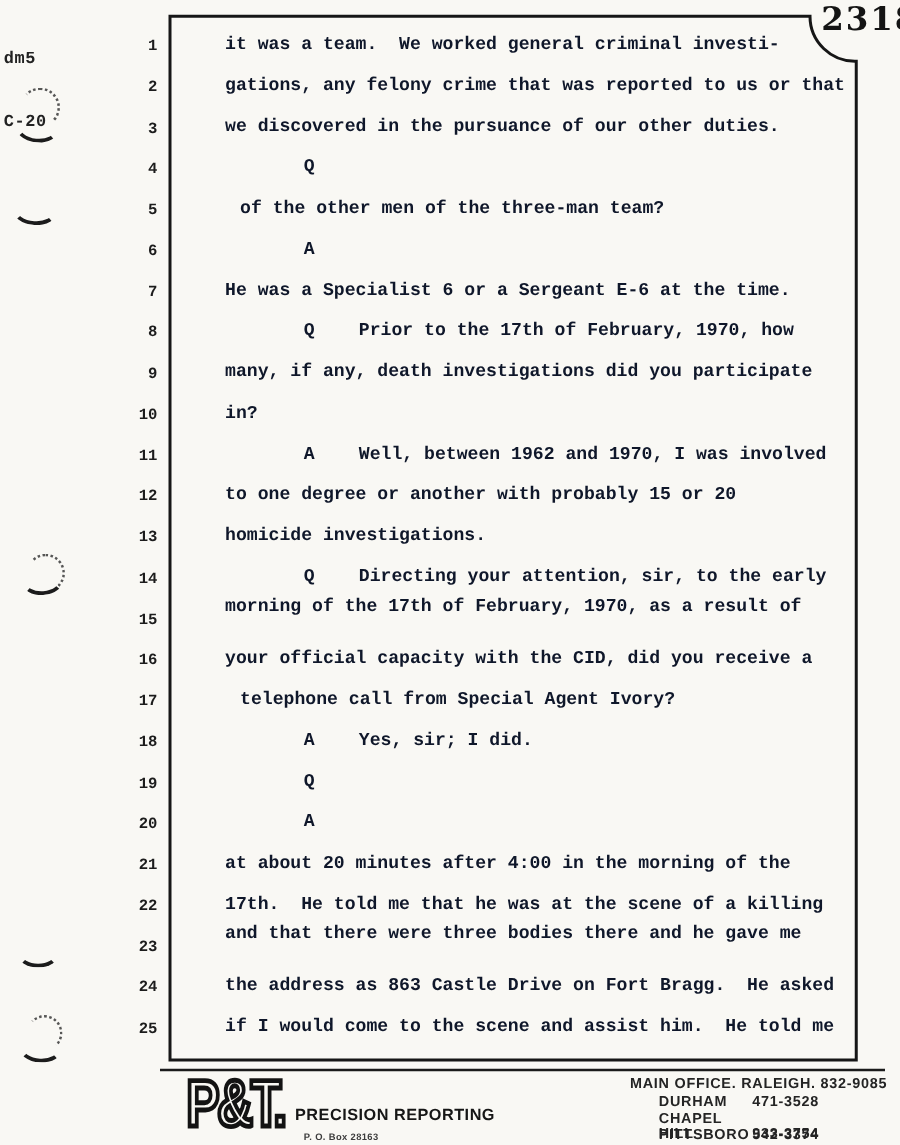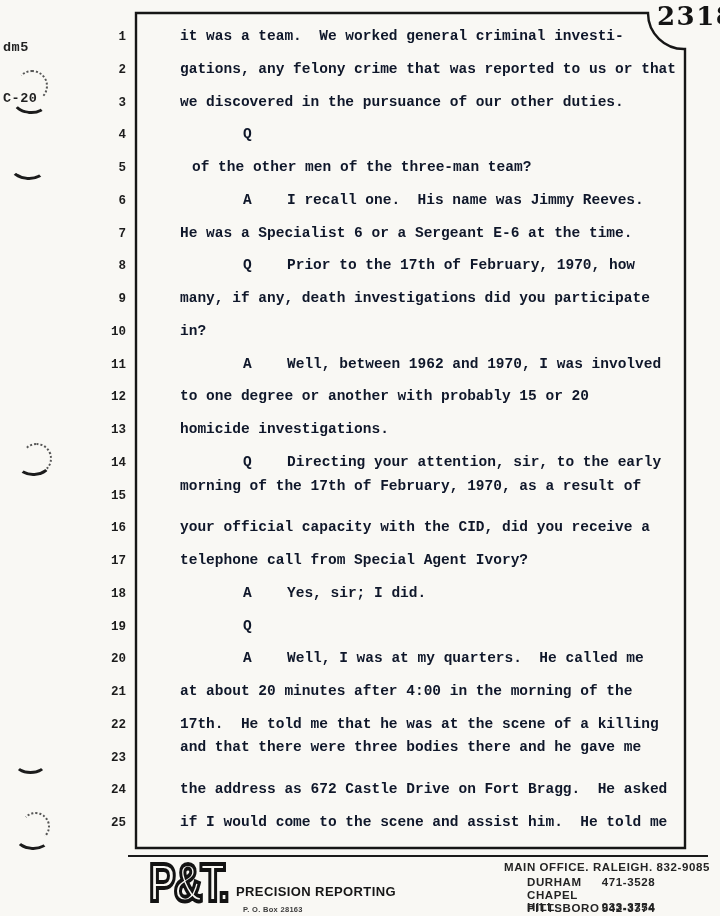--- a/index.html
+++ b/index.html
@@ -145,39 +145,39 @@
       <div class="lnum" style="top: 783.25px;">24</div>
       <div class="lnum" style="top: 816px;">25</div>
     </div>
 
   <div class="rows">
       <div class="trow" style="top: 28px;"><span class="flush">it was a team.  We worked general criminal investi-</span></div>
       <div class="trow" style="top: 60.75px;"><span class="flush">gations, any felony crime that was reported to us or that</span></div>
       <div class="trow" style="top: 93.5px;"><span class="flush">we discovered in the pursuance of our other duties.</span></div>
       <div class="trow" style="top: 126.25px;"><span class="qa">Q</span></div>
       <div class="trow" style="top: 159px; margin-left: 12px;"><span class="flush">of the other men of the three-man team?</span></div>
-      <div class="trow" style="top: 191.75px;"><span class="qa">A</span><span class="indent">I recall one.  His name was Jimmy Reeves.</span></div>
+      <div class="trow" style="top: 191.75px;"><span class="qa">A</span></div>
       <div class="trow" style="top: 224.5px;"><span class="flush">He was a Specialist 6 or a Sergeant E-6 at the time.</span></div>
       <div class="trow" style="top: 257.25px;"><span class="qa">Q</span><span class="indent">Prior to the 17th of February, 1970, how</span></div>
       <div class="trow" style="top: 290px;"><span class="flush">many, if any, death investigations did you participate</span></div>
       <div class="trow" style="top: 322.75px;"><span class="flush">in?</span></div>
       <div class="trow" style="top: 355.5px;"><span class="qa">A</span><span class="indent">Well, between 1962 and 1970, I was involved</span></div>
       <div class="trow" style="top: 388.25px;"><span class="flush">to one degree or another with probably 15 or 20</span></div>
       <div class="trow" style="top: 421px;"><span class="flush">homicide investigations.</span></div>
       <div class="trow" style="top: 453.75px;"><span class="qa">Q</span><span class="indent">Directing your attention, sir, to the early</span></div>
       <div class="trow" style="top: 478px;"><span class="flush">morning of the 17th of February, 1970, as a result of</span></div>
       <div class="trow" style="top: 519.25px;"><span class="flush">your official capacity with the CID, did you receive a</span></div>
-      <div class="trow" style="top: 552px;"><span class="flush">telephone call from Special Agent Ivory?</span></div>
+      <div class="trow" style="top: 552px; margin-left: 12px;"><span class="flush">telephone call from Special Agent Ivory?</span></div>
       <div class="trow" style="top: 584.75px;"><span class="qa">A</span><span class="indent">Yes, sir; I did.</span></div>
       <div class="trow" style="top: 617.5px;"><span class="qa">Q</span></div>
-      <div class="trow" style="top: 650.25px;"><span class="qa">A</span><span class="indent">Well, I was at my quarters.  He called me</span></div>
+      <div class="trow" style="top: 650.25px;"><span class="qa">A</span></div>
       <div class="trow" style="top: 683px;"><span class="flush">at about 20 minutes after 4:00 in the morning of the</span></div>
       <div class="trow" style="top: 715.75px;"><span class="flush">17th.  He told me that he was at the scene of a killing</span></div>
       <div class="trow" style="top: 739px; text-decoration: underline;"><span class="flush">and that there were three bodies there and he gave me</span></div>
-      <div class="trow" style="top: 781.25px;"><span class="flush">the address as 672 Castle Drive on Fort Bragg.  He asked</span></div>
+      <div class="trow" style="top: 781.25px;"><span class="flush">the address as 863 Castle Drive on Fort Bragg.  He asked</span></div>
       <div class="trow" style="top: 814px;"><span class="flush">if I would come to the scene and assist him.  He told me</span></div>
     </div>
 
   <div class="dotring" style="left:16px; top:70px;  width:28px; height:28px;"></div>
   <div class="arc" style="left:12px; top:88px;  width:30px; height:20px; transform:rotate(6deg);"></div>
   <div class="arc" style="left:10px; top:156px; width:30px; height:18px; transform:rotate(4deg);"></div>
   <div class="dotring" style="left:21px; top:443px; width:27px; height:27px;"></div>
   <div class="arc" style="left:17px; top:452px; width:28px; height:18px; transform:rotate(-4deg);"></div>
   <div class="arc" style="left:14px; top:752px; width:27px; height:16px;"></div>
   <div class="dotring" style="left:21px; top:812px; width:25px; height:25px;"></div>

